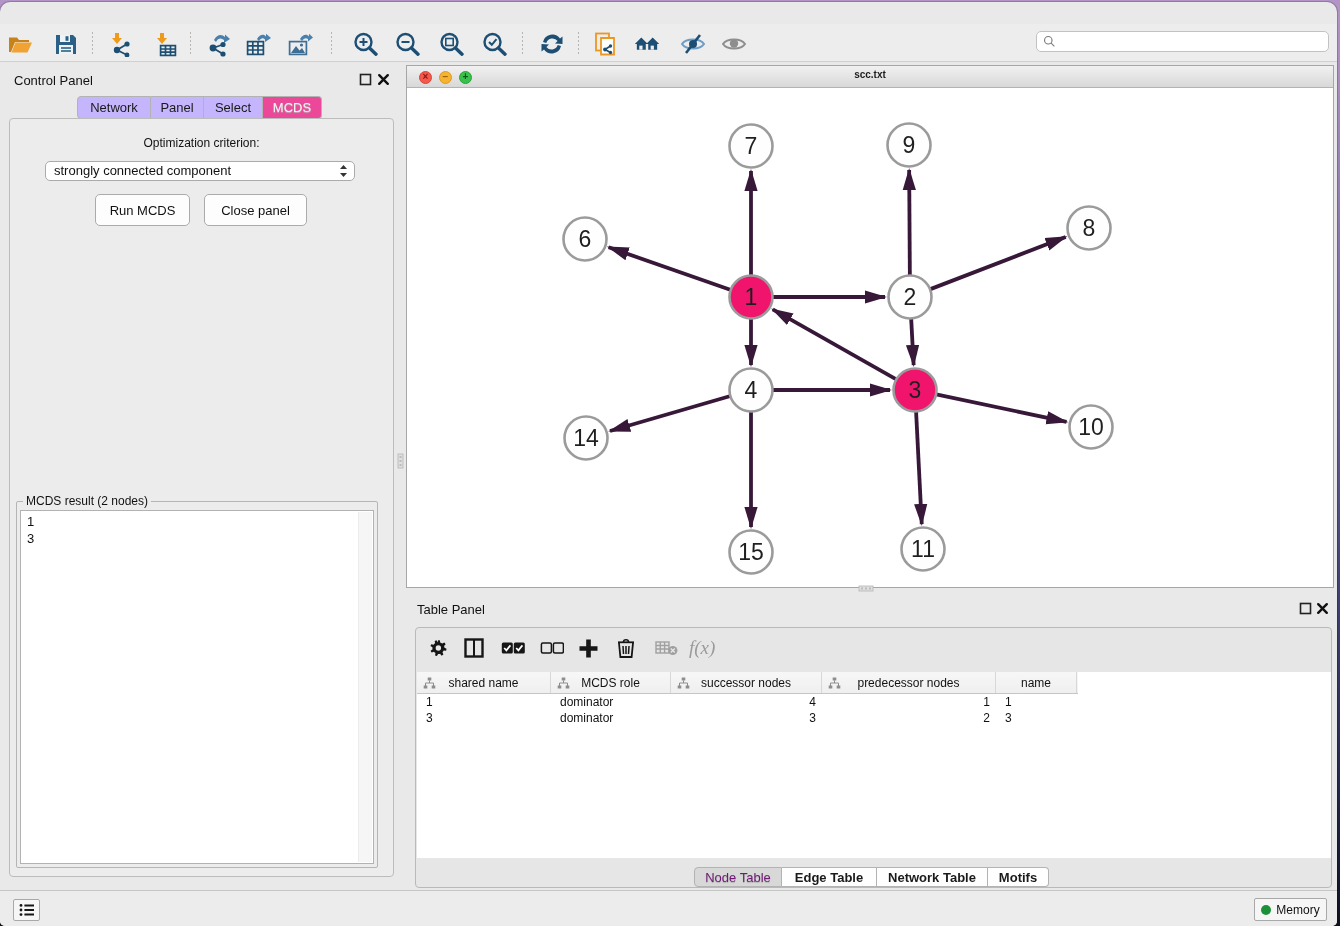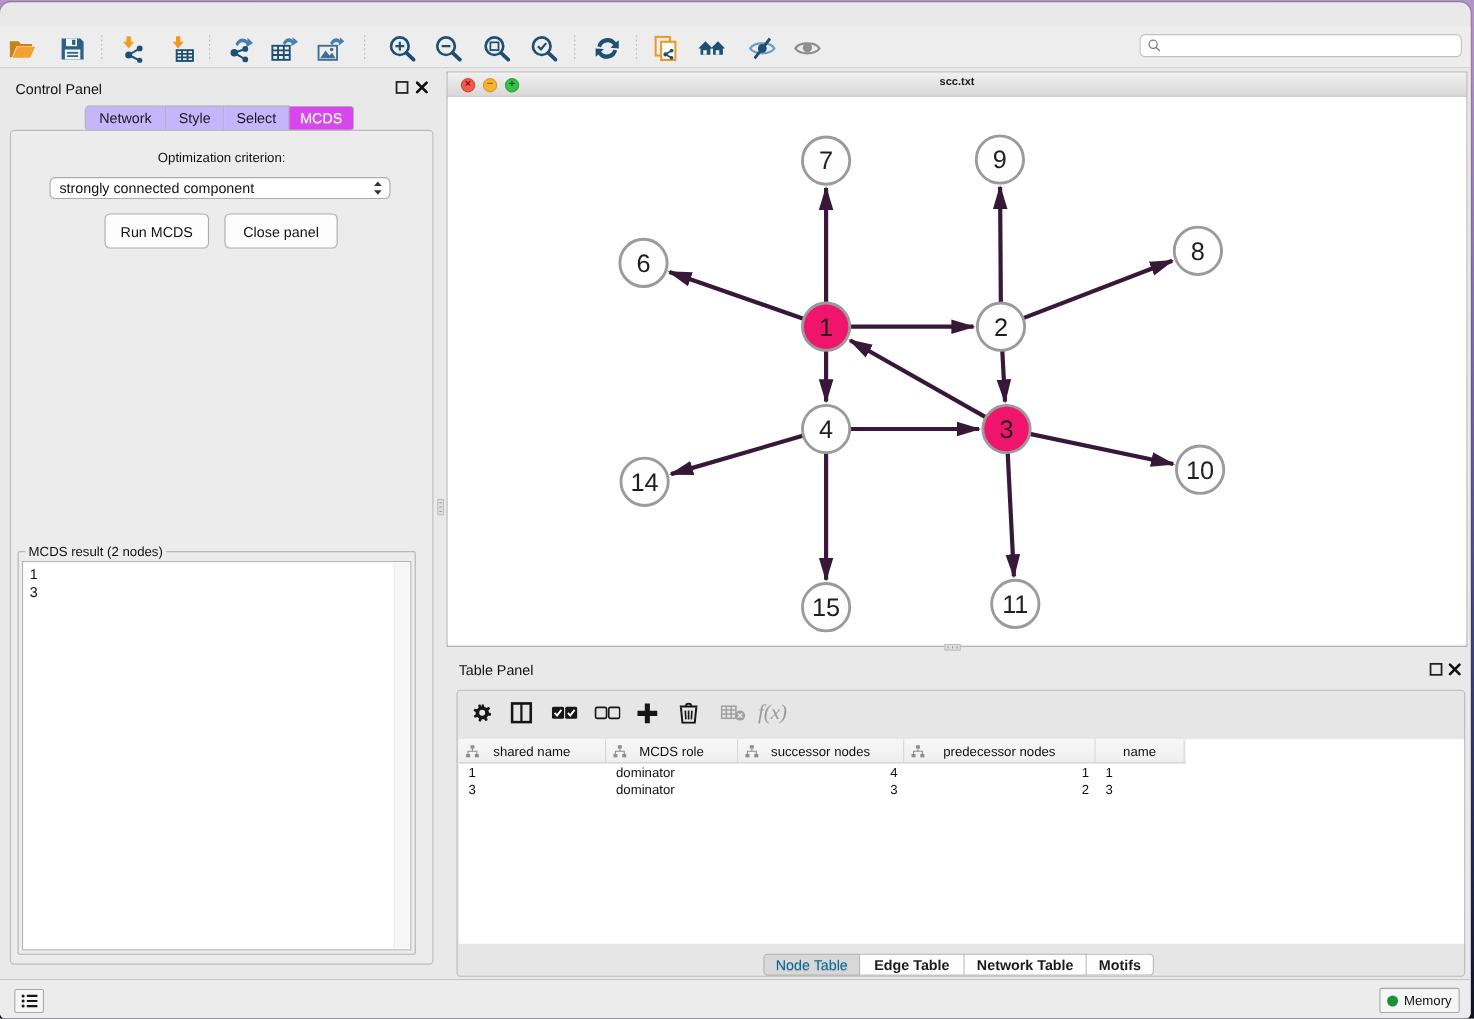--- a/index.html
+++ b/index.html
@@ -51,21 +51,21 @@
   .cpanel { position:absolute; left:0; top:0; width:396px; height:826px; }
   .cp-title { position:absolute; left:14px; top:10px; font-size:13px; color:#111; }
   .wbtn { position:absolute; top:10px; width:13px; height:13px; }
   .cp-tabs { position:absolute; left:77px; top:33px; height:23px; display:flex; }
   .tab {
     height:23px; background:#c4b5fd; border:1px solid #b3b3b3; border-left:none;
     font-size:13px; color:#1a1a1a; display:flex; align-items:center; justify-content:center;
   }
   .tab.first { border-left:1px solid #b3b3b3; border-radius:4px 0 0 4px; }
   .tab.last { border-radius:0 4px 4px 0; }
-  .tab.sel { background:#d946ef; color:#f5f5f5; text-shadow:0 1px 1px #b0b0b0; }
+  .tab.sel { background:#ec4899; color:#f5f5f5; text-shadow:0 1px 1px #b0b0b0; }
   .cp-content {
     position:absolute; left:9px; top:55px; width:385px; height:759px;
     background:#ececec; border:1px solid #bcbcbc; border-radius:4px;
   }
   .opt-label { position:absolute; left:0; width:100%; top:17px; text-align:center;
                font-size:12px; color:#111; }
   .cp-select {
     position:absolute; left:35px; top:42px; width:310px; height:20px;
     background:#fff; border:1px solid #ababab; border-radius:5px;
     font-size:13px; color:#111; display:flex; align-items:center; padding:0 6px 1px 8px;
@@ -128,21 +128,21 @@
         font-size:12px; color:#111; }
   .th .lbl { position:absolute; left:0; right:0; top:4px; text-align:center; }
   .th svg.tree { position:absolute; left:6px; top:5px; }
   .trow { position:absolute; height:16px; width:100%; font-size:12px; color:#111; }
   .td { position:absolute; top:1px; }
   .tp-tabs { position:absolute; left:278px; top:239px; height:20px; display:flex; }
   .tp-tab { height:20px; background:#fefefe; border:1px solid #b3b3b3; border-left:none;
             font-size:13px; font-weight:700; color:#1a1a1a; display:flex; align-items:center; justify-content:center; }
   .tp-tab.first { border-left:1px solid #b3b3b3; border-radius:4px 0 0 4px; }
   .tp-tab.last { border-radius:0 4px 4px 0; }
-  .tp-tab.sel { background:#d8d8d8; color:#0369a1; text-shadow:0 1px 1px #b0b0b0; font-weight:400; }
+  .tp-tab.sel { background:#d8d8d8; color:#701a75; text-shadow:0 1px 1px #b0b0b0; font-weight:400; }
   
   .statusbar { position:absolute; left:0; top:888px; width:100%; height:36px;
                background:#ececec; border-top:1px solid #c6c6c6; }
   .sb-left { position:absolute; left:13px; top:8px; width:27px; height:22px;
              background:#f6f6f6; border:1px solid #a9a9a9; border-radius:2px;
              display:flex; align-items:center; justify-content:center; }
   .sb-mem { position:absolute; right:10px; top:7px; width:73px; height:23px;
             background:#f6f6f6; border:1px solid #a9a9a9; border-radius:2px;
             font-size:12px; color:#111; display:flex; align-items:center; justify-content:center; gap:5px; }
   .memdot { width:10px; height:10px; border-radius:50%; background:#1d9138; }
@@ -298,21 +298,21 @@
     <div class="cpanel">
       <div class="cp-title">Control Panel</div>
       <svg class="wbtn" style="left:359px" viewBox="0 0 13 13">
         <rect x="1.5" y="1.5" width="10" height="10" fill="none" stroke="#222" stroke-width="1.6"></rect>
       </svg>
       <svg class="wbtn" style="left:377px" viewBox="0 0 13 13">
         <path d="M2.2 2.2 L10.8 10.8 M10.8 2.2 L2.2 10.8" stroke="#111" stroke-width="2.4" stroke-linecap="round"></path>
       </svg>
       <div class="cp-tabs" id="cp-tabs">
           <div class="tab first" style="width: 74px;">Network</div>
-          <div class="tab" style="width: 53px;">Style</div>
+          <div class="tab" style="width: 53px;">Panel</div>
           <div class="tab" style="width: 59px;">Select</div>
           <div class="tab last sel" style="width: 59px;">MCDS</div>
         </div>
       <div class="cp-content">
         <div class="opt-label">Optimization criterion:</div>
         <div class="cp-select">
           <span>strongly connected component</span>
           <svg class="spin" width="9" height="14" viewBox="0 0 9 14">
             <path d="M4.5 1 L8 5 L1 5 Z" fill="#333"></path>
             <path d="M4.5 13 L1 9 L8 9 Z" fill="#333"></path>

